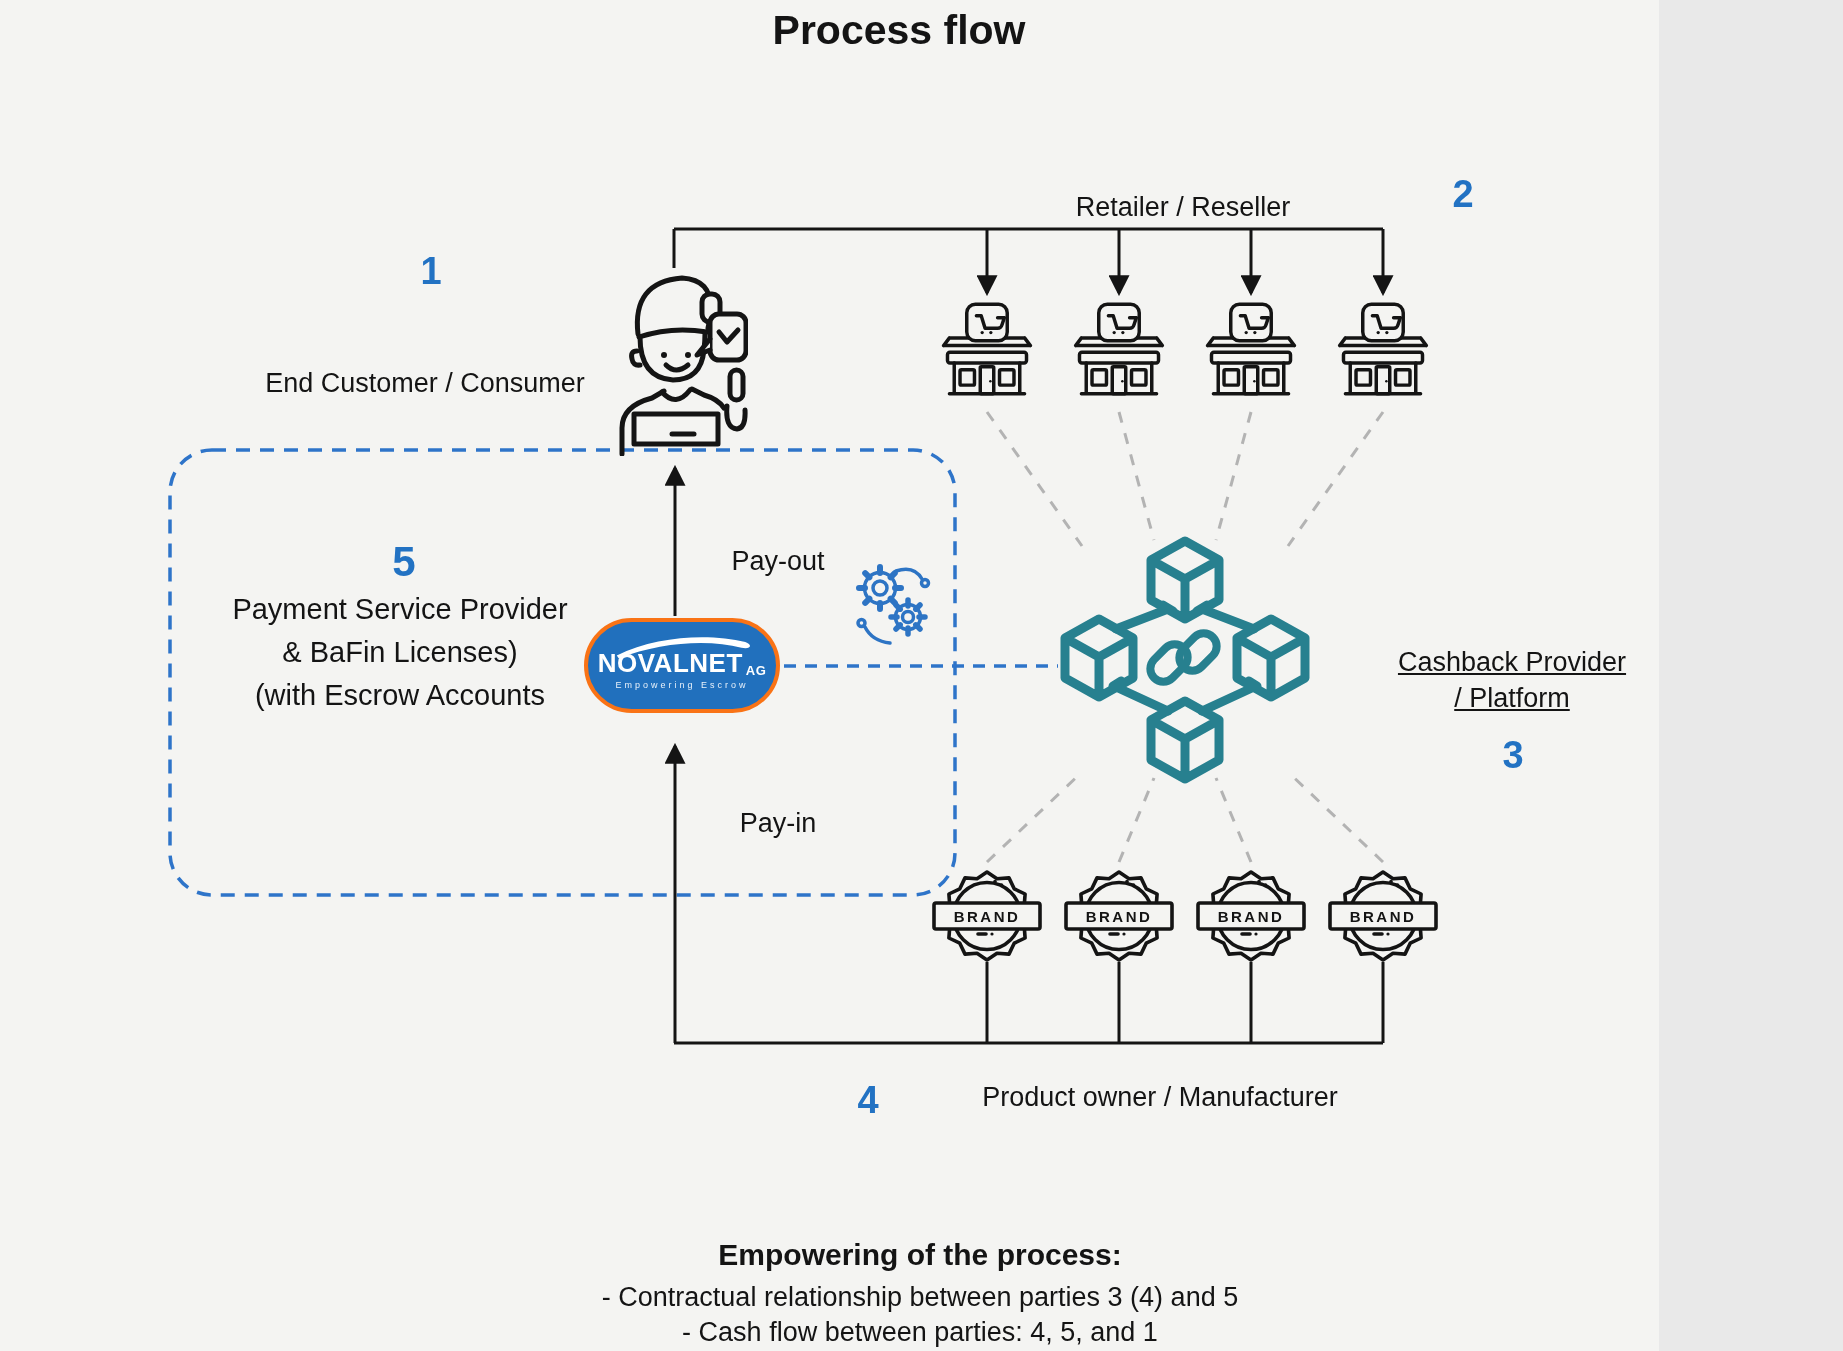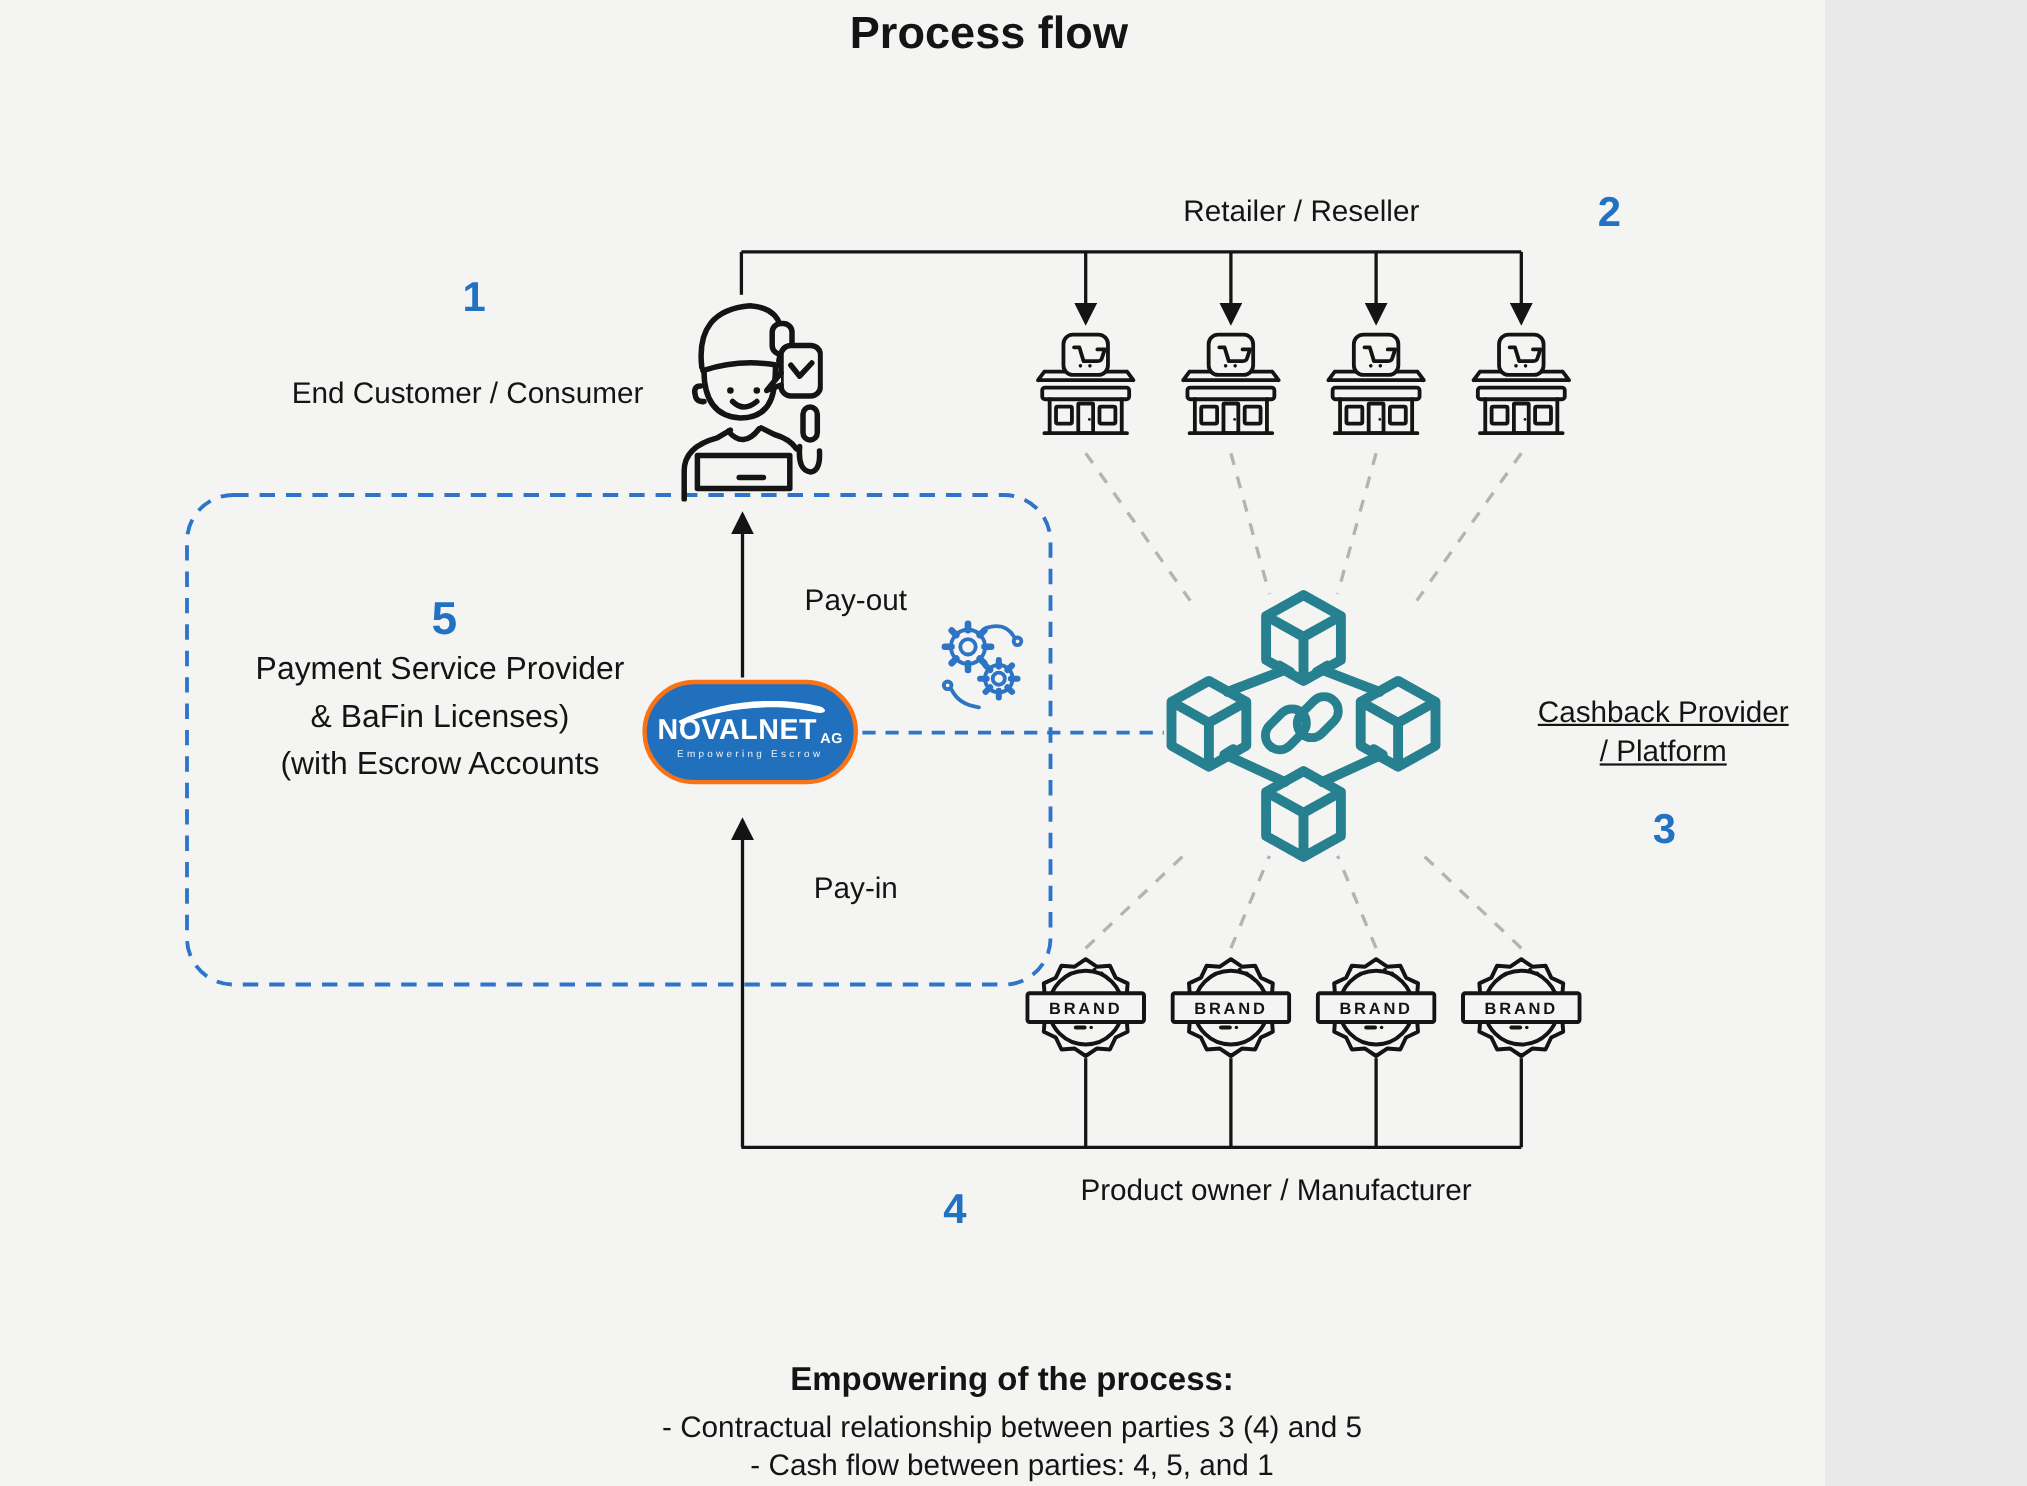--- a/index.html
+++ b/index.html
@@ -6,21 +6,21 @@
   .canvas{
     position:relative;width:1659px;height:1351px;overflow:hidden;
     background:#f4f4f2;color:#141414;
     font-family:"Liberation Sans",sans-serif;
   }
   svg{display:block;}
   .wires{position:absolute;left:0;top:0;}
   .abs{position:absolute;}
   .ctr{transform:translate(-50%,-50%);}
   .title{font-size:41px;font-weight:700;white-space:nowrap;}
-  .lbl{font-size:27px;white-space:nowrap;}
+  .lbl{font-size:27px;white-space:nowrap;margin-top:15px;}
   .num{font-size:38px;font-weight:700;color:#2272c3;}
   .multiline{text-align:center;line-height:36px;white-space:nowrap;}
   .psp-text{text-align:center;font-size:29px;line-height:43px;white-space:nowrap;}
   .pill{
     position:absolute;left:584px;top:618px;width:196px;height:95px;
     background:#2170bd;border:4px solid #f97316;border-radius:50px;
     box-sizing:border-box;text-align:center;color:#ffffff;
   }
   .pill .swoosh{position:absolute;left:0;top:4px;width:100%;height:34px;}
   .pill .wordline{position:absolute;left:0;top:26px;width:100%;letter-spacing:.5px;}
@@ -108,21 +108,21 @@
       <path d="M987 962 V1043"></path>
       <path d="M1119 962 V1043"></path>
       <path d="M1251 962 V1043"></path>
       <path d="M1383 962 V1043"></path>
     </g>
   </svg>
 
   <div class="abs title ctr" style="left:899px;top:30px;">Process flow</div>
 
   <div class="abs num ctr" style="left:431px;top:271px;">1</div>
-  <div class="abs lbl ctr" style="left:425px;top:358px;">End Customer / Consumer</div>
+  <div class="abs lbl ctr" style="left:425px;top:368px;">End Customer / Consumer</div>
   <svg class="abs" style="left:606px;top:258px;" width="142" height="198" viewBox="0 0 142 198">
     <g class="icon-stroke" stroke-width="5">
       <path d="M32 76 Q26 24 76 20 Q106 22 104 50 Q104 62 102 70"></path>
       <rect x="96" y="36" width="18" height="28" rx="8" fill="#f4f4f2"></rect>
       <path d="M33 79 Q66 68 101 74"></path>
       <path d="M34 79 Q34 120 67 122 Q95 122 98 92 Q99 83 99 75"></path>
       <path d="M31 93 Q24 93 26 101 Q27 108 34 107"></path>
       <circle cx="58" cy="97" r="3" fill="#141414" stroke="none"></circle>
       <circle cx="82" cy="97" r="3" fill="#141414" stroke="none"></circle>
       <path d="M60 107 Q70 117 82 107"></path>

